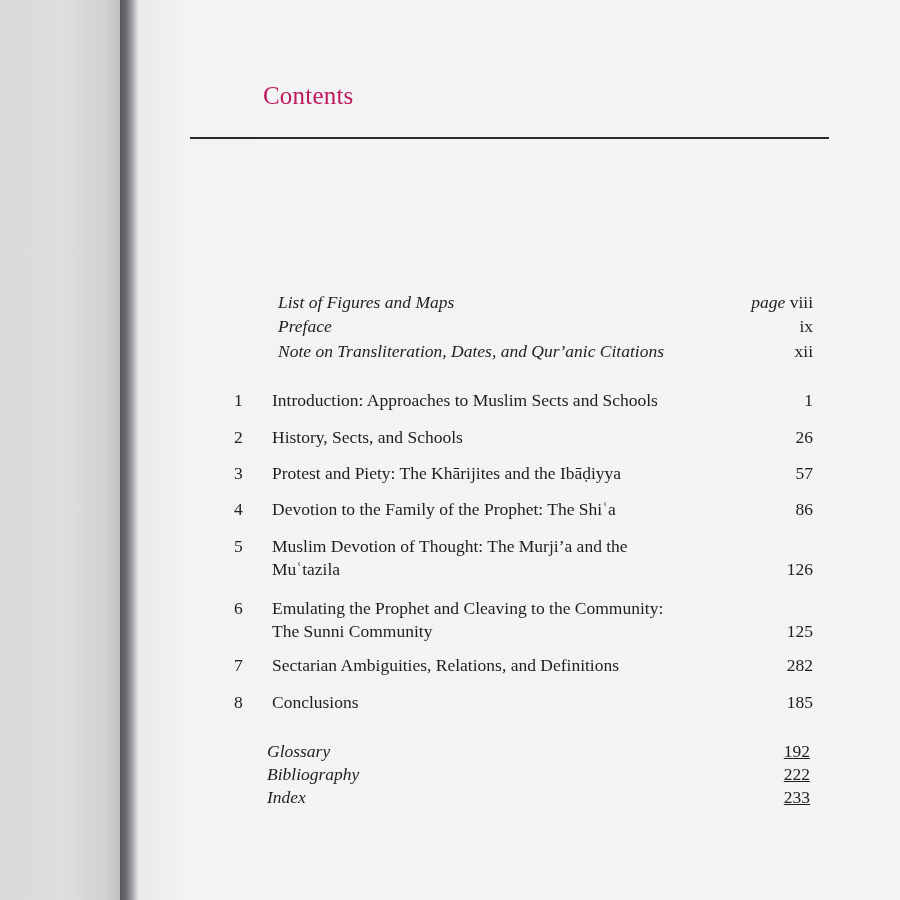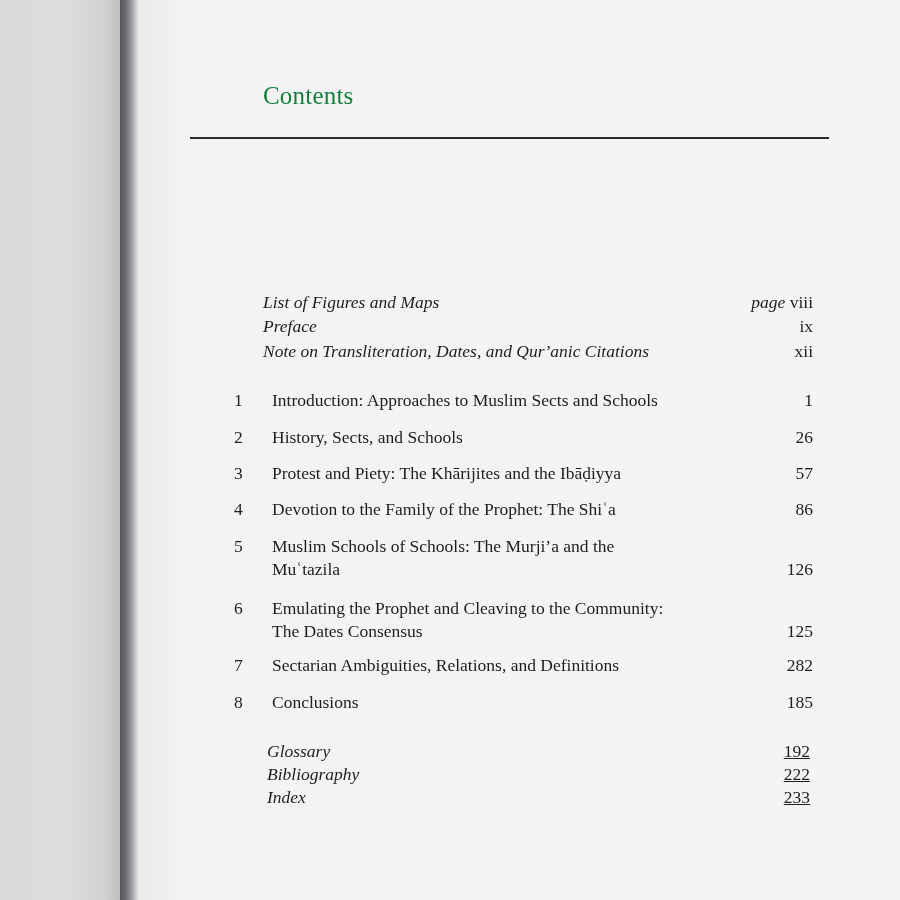--- a/index.html
+++ b/index.html
@@ -3,29 +3,29 @@
 <meta charset="utf-8">
 <style>
   html,body{margin:0;padding:0;}
   body{width:900px;height:900px;overflow:hidden;background:#f4f4f4;position:relative;font-family:"Liberation Serif","DejaVu Serif",serif;color:#1e1e1e;}
   .left-page{position:absolute;left:0;top:0;width:122px;height:900px;
     background:linear-gradient(90deg,#d9d9db 0%,#dedee0 55%,#d2d2d4 85%,#bdbdc0 100%);}
   .gutter{position:absolute;left:120px;top:0;width:18px;height:900px;
     background:linear-gradient(90deg,#56555a 0%,#6e6d72 35%,#a7a6aa 70%,#e3e3e5 100%);}
   .right-page{position:absolute;left:138px;top:0;width:762px;height:900px;
     background:linear-gradient(90deg,#e9e9ea 0%,#f3f3f3 6%,#f4f4f4 100%);}
-  .title{position:absolute;left:263px;top:82px;font-size:25px;color:#15803d;letter-spacing:0.2px;}
+  .title{position:absolute;left:263px;top:82px;font-size:25px;color:#be185d;letter-spacing:0.2px;}
   .rule{position:absolute;left:190px;top:137px;width:639px;height:1.5px;background:#2a2a2a;}
   .row{position:absolute;left:0;width:900px;font-size:17.5px;line-height:22px;}
   .num{position:absolute;left:234px;}
   .label{position:absolute;left:272px;white-space:nowrap;}
   .label.it{font-style:italic;}
   .page{position:absolute;right:87px;text-align:right;white-space:nowrap;}
   .page em{}
-  .fm .label{left:263px;}
+  .fm .label{left:278px;}
   .bm .label{left:267px;}
   .bm .page{right:90px;text-decoration:underline;}
 </style>
 </head>
 <body>
 
 <div class="left-page"></div>
 <div class="gutter"></div>
 <div class="right-page"></div>
 
@@ -60,32 +60,32 @@
   <span class="label">Protest and Piety: The Khārijites and the Ibāḍiyya</span>
   <span class="page">57</span>
 </div>
 <div class="row" style="top:498px">
   <span class="num">4</span>
   <span class="label">Devotion to the Family of the Prophet: The Shiʿa</span>
   <span class="page">86</span>
 </div>
 <div class="row" style="top:535px">
   <span class="num">5</span>
-  <span class="label">Muslim Schools of Schools: The Murjiʼa and the</span>
+  <span class="label">Muslim Devotion of Thought: The Murjiʼa and the</span>
 </div>
 <div class="row" style="top:558px">
   <span class="label">Muʿtazila</span>
   <span class="page">126</span>
 </div>
 <div class="row" style="top:597px">
   <span class="num">6</span>
   <span class="label">Emulating the Prophet and Cleaving to the Community:</span>
 </div>
 <div class="row" style="top:620px">
-  <span class="label">The Dates Consensus</span>
+  <span class="label">The Sunni Community</span>
   <span class="page">125</span>
 </div>
 <div class="row" style="top:654px">
   <span class="num">7</span>
   <span class="label">Sectarian Ambiguities, Relations, and Definitions</span>
   <span class="page">282</span>
 </div>
 <div class="row" style="top:691px">
   <span class="num">8</span>
   <span class="label">Conclusions</span>

